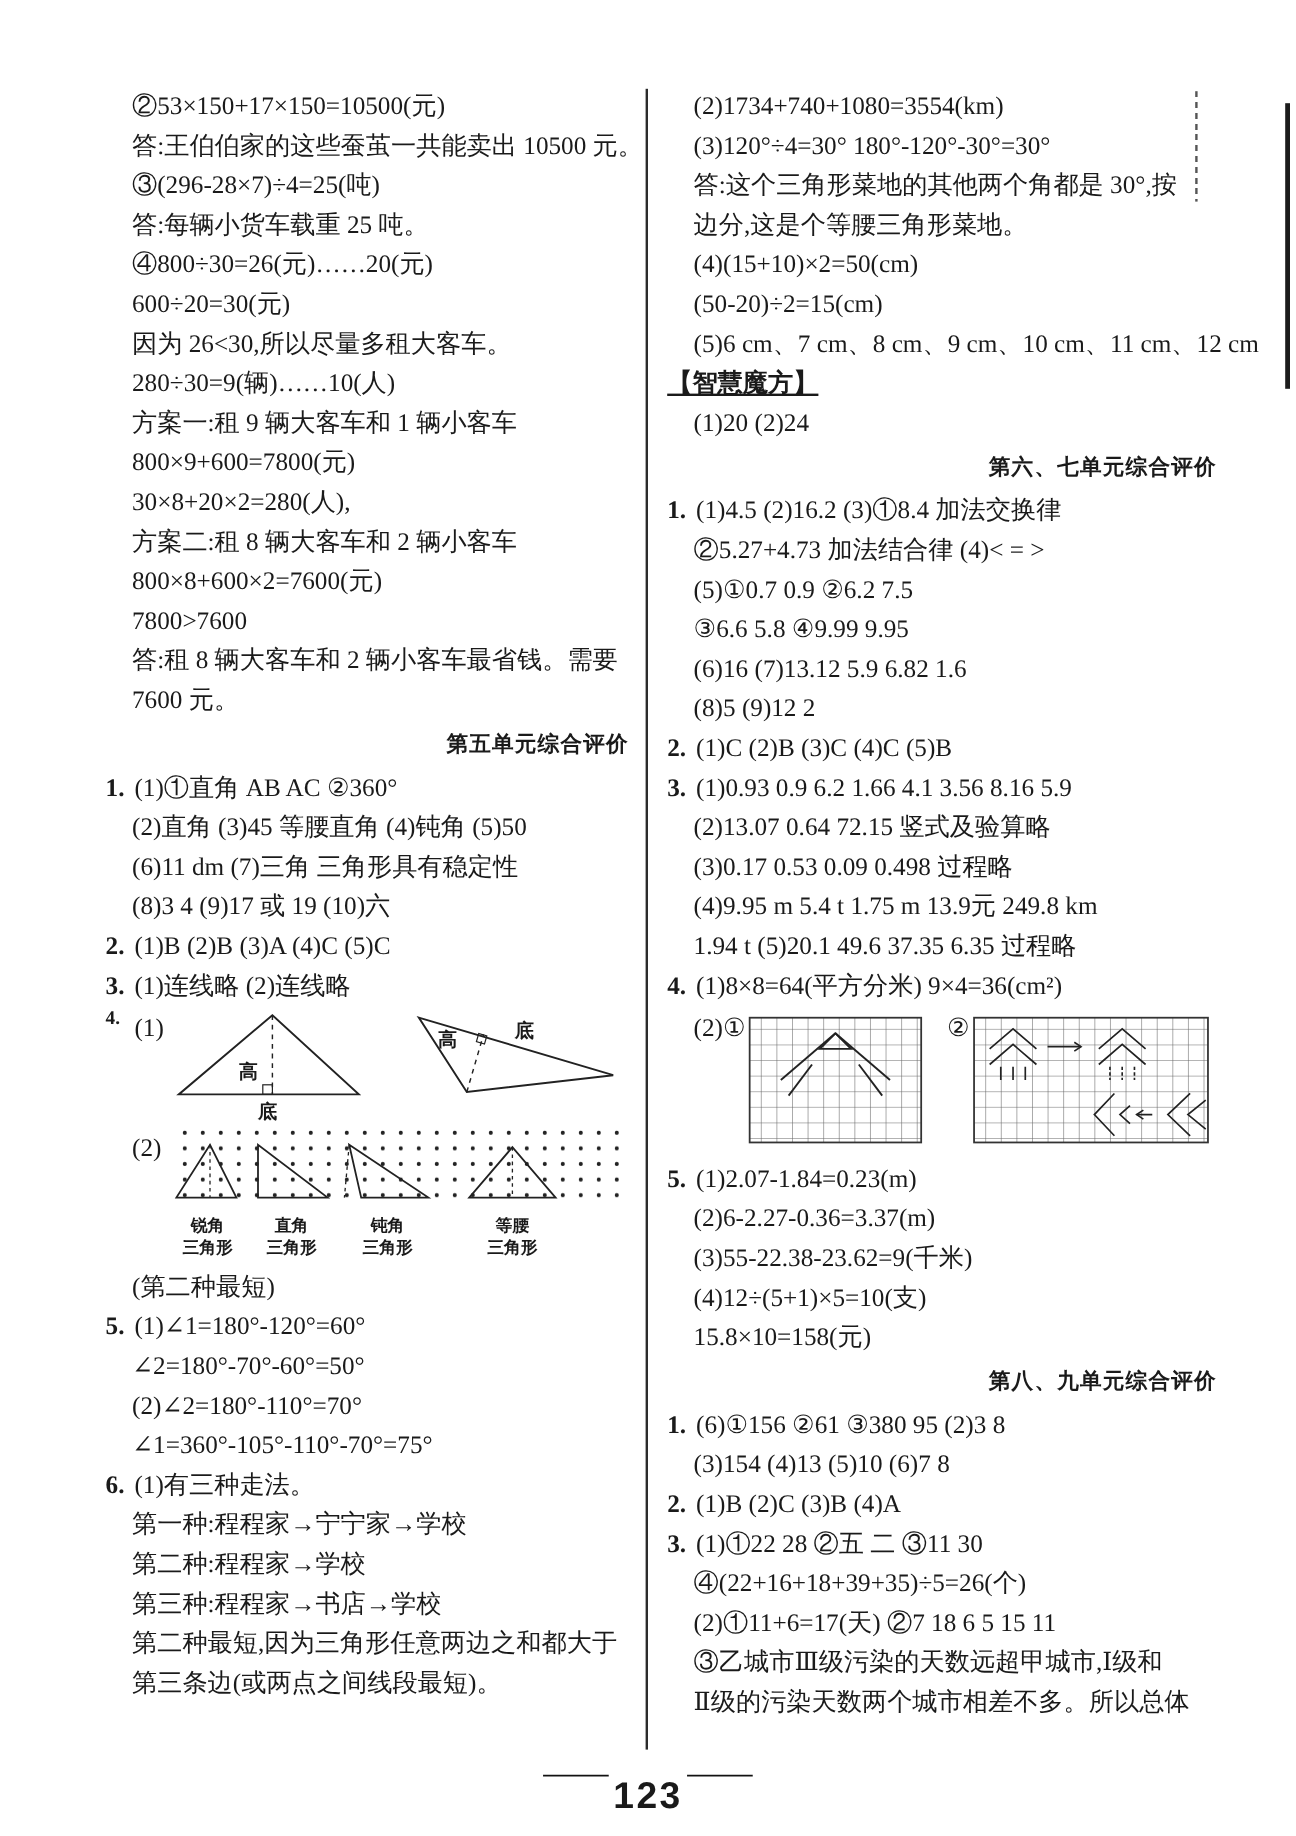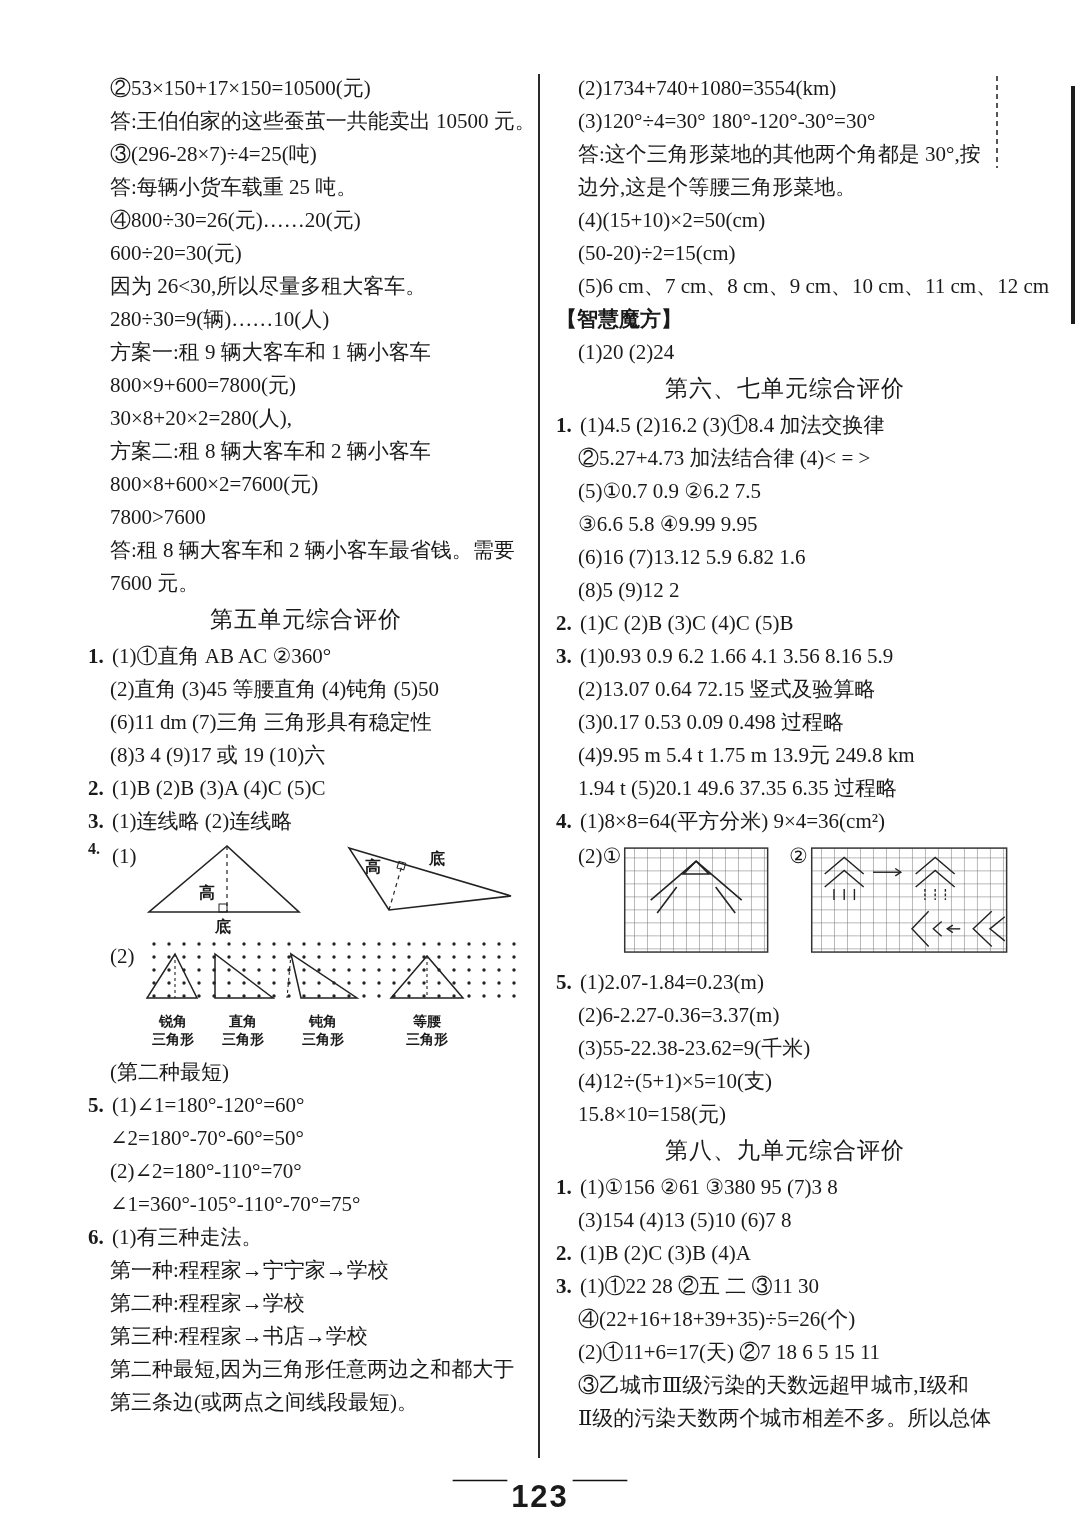--- a/index.html
+++ b/index.html
@@ -11,24 +11,24 @@
   .sheet{position:absolute;inset:0;}
   .col{position:absolute;top:72px;}
   .col-left{left:88px;width:436px;}
   .col-right{left:556px;width:458px;}
   .line{
     font-size:21px;line-height:33px;white-space:nowrap;
     padding-left:22px;
   }
   .line.hasnum{padding-left:0;}
   .line.flush{padding-left:0;}
-  .line.b span{font-weight:700;}
+  .line.b span{font-weight:700;text-decoration:underline;}
   .inum{font-weight:700;display:inline-block;min-width:24px;}
   .heading{
-    font-weight:400;font-size:23px;line-height:40px;text-align:center;
+    font-weight:700;font-size:18px;line-height:40px;text-align:right;
     letter-spacing:1px;
   }
   .figrow{display:flex;align-items:flex-start;padding-left:0;margin:2px 0 4px 0;}
   .figrow .figpfx{font-size:21px;line-height:33px;}
   .figrow.indented{padding-left:22px;}
   svg{display:block;}
   .divider{position:absolute;left:538px;top:74px;width:2px;height:1384px;background:#2b2b2b;}
   .artifact{position:absolute;}
   .a1{left:1071px;top:86px;width:4px;height:238px;background:#1c1c1c;}
   .a2{left:996px;top:76px;width:2px;height:92px;
@@ -230,21 +230,21 @@
         <div class="line hasnum"><b class="inum">5.</b><span>(1)2.07-1.84=0.23(m)</span></div>
         <div class="line"><span>(2)6-2.27-0.36=3.37(m)</span></div>
         <div class="line"><span>(3)55-22.38-23.62=9(千米)</span></div>
         <div class="line"><span>(4)12÷(5+1)×5=10(支)</span></div>
         <div class="line"><span>15.8×10=158(元)</span></div>
       </div>
 
     <div class="heading">第八、九单元综合评价</div>
 
     <div>
-        <div class="line hasnum"><b class="inum">1.</b><span>(1)①156 ②61 ③380 95 (7)3 8</span></div>
+        <div class="line hasnum"><b class="inum">1.</b><span>(6)①156 ②61 ③380 95 (2)3 8</span></div>
         <div class="line"><span>(3)154 (4)13 (5)10 (6)7 8</span></div>
         <div class="line hasnum"><b class="inum">2.</b><span>(1)B (2)C (3)B (4)A</span></div>
         <div class="line hasnum"><b class="inum">3.</b><span>(1)①22 28 ②五 二 ③11 30</span></div>
         <div class="line"><span>④(22+16+18+39+35)÷5=26(个)</span></div>
         <div class="line"><span>(2)①11+6=17(天) ②7 18 6 5 15 11</span></div>
         <div class="line"><span>③乙城市Ⅲ级污染的天数远超甲城市,Ⅰ级和</span></div>
         <div class="line"><span>Ⅱ级的污染天数两个城市相差不多。所以总体</span></div>
       </div>
   </div>
 

